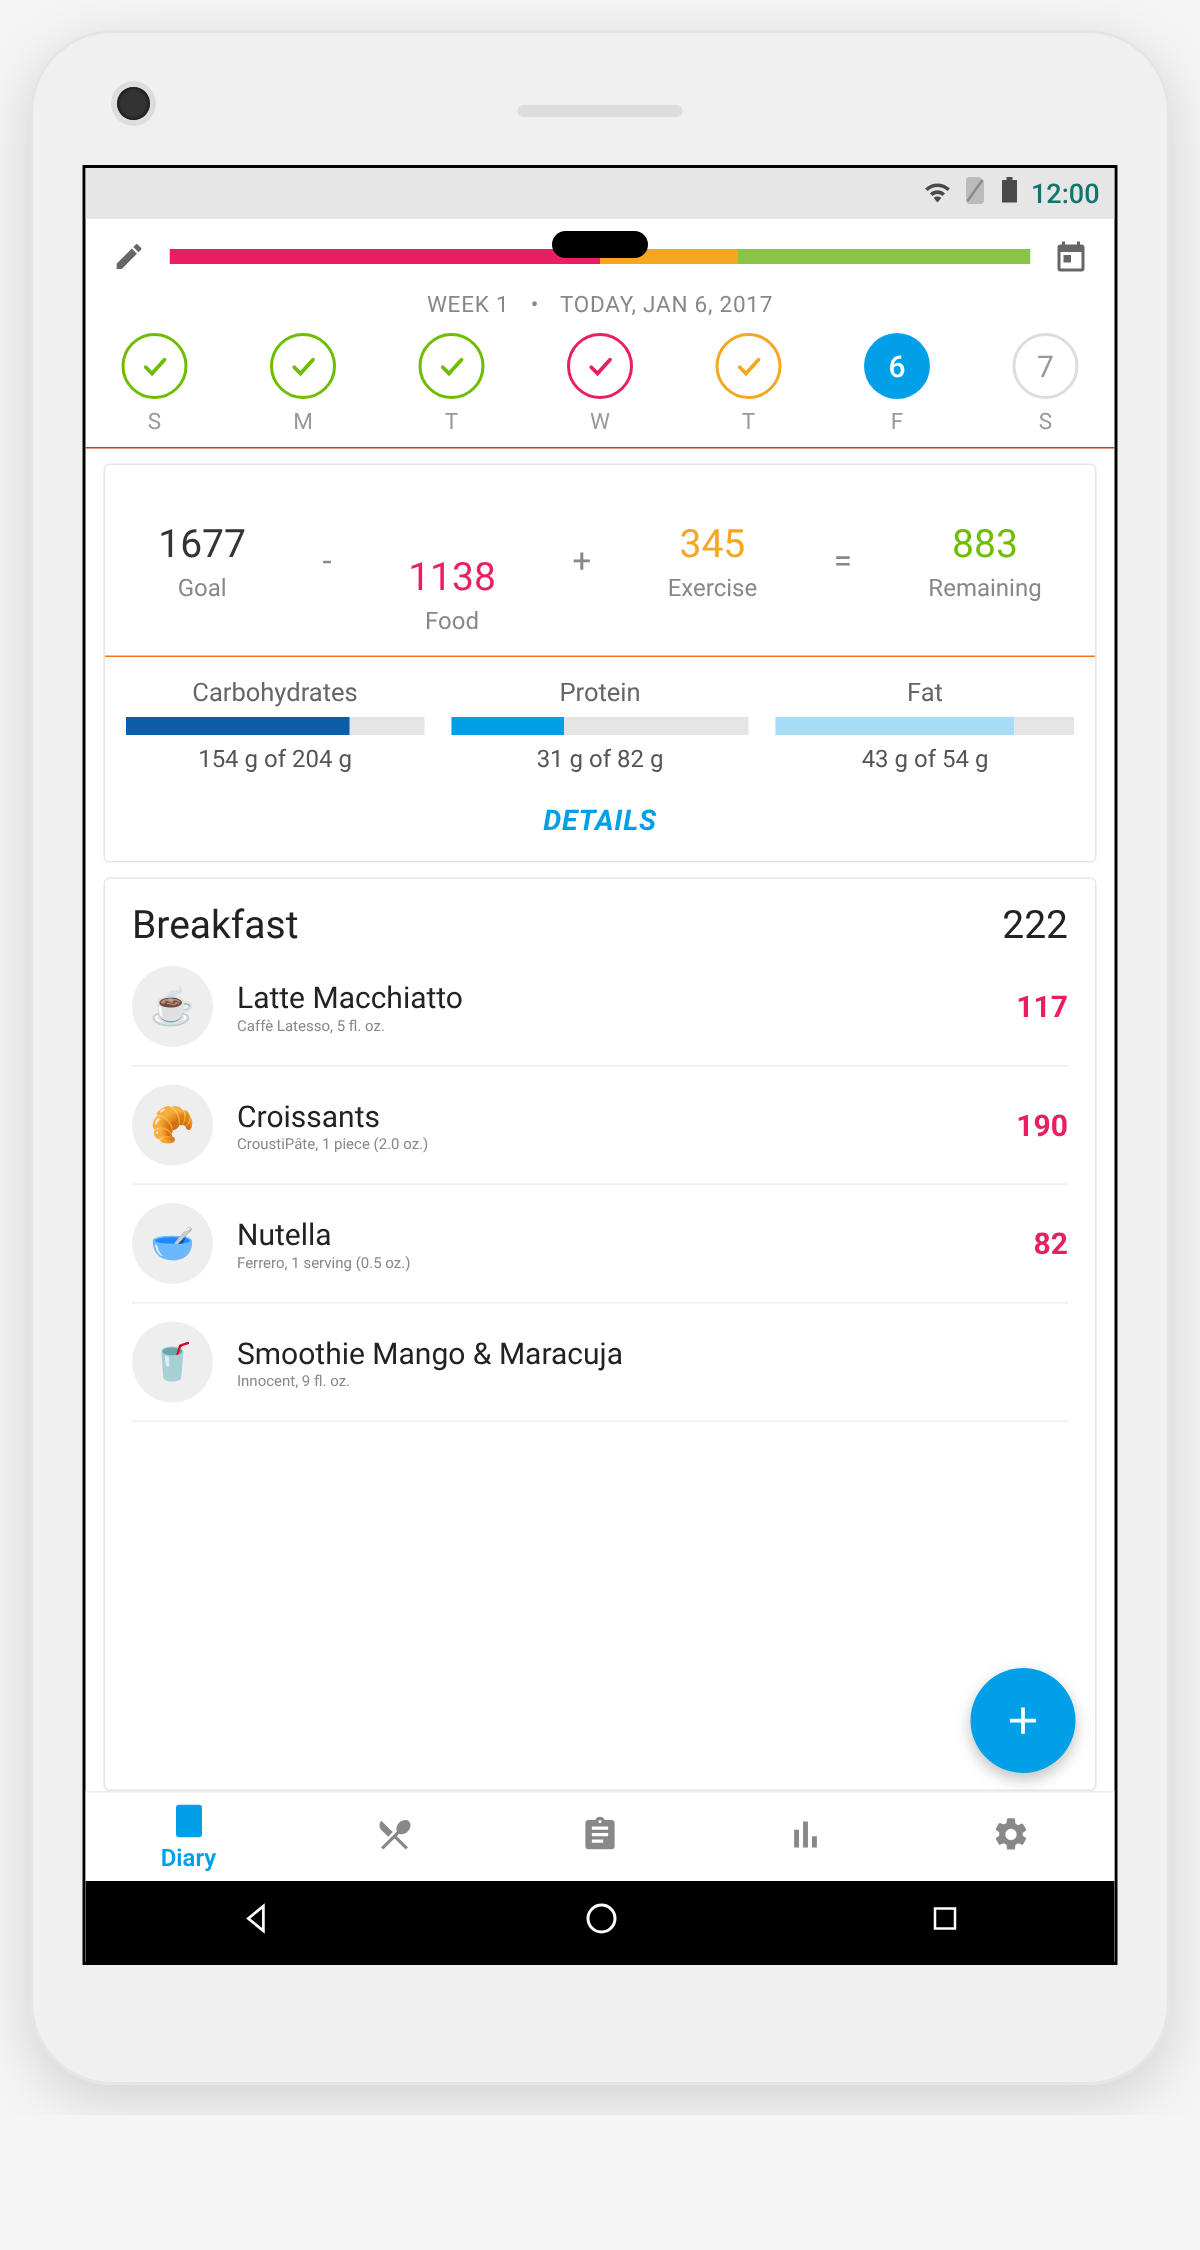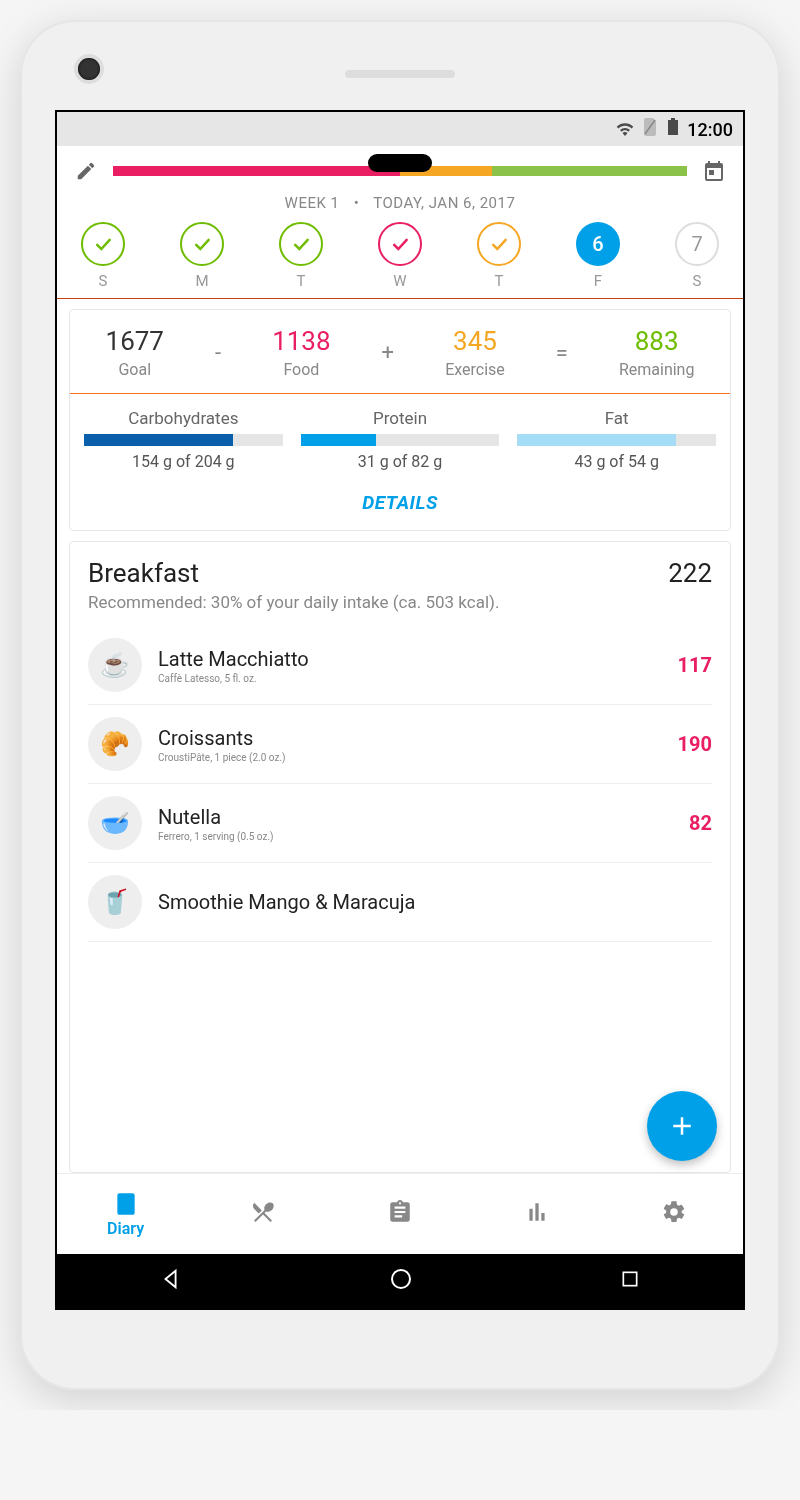--- a/index.html
+++ b/index.html
@@ -50,21 +50,21 @@
   height: 34px;
   background: #e6e6e6;
   display: flex;
   justify-content: flex-end;
   align-items: center;
   gap: 8px;
   padding: 0 10px;
   font-size: 18px;
   color: #4a4a4a;
 }
-.status-bar .time { font-weight: 500; color: #000000; }
+.status-bar .time { font-weight: 500; color: #0f766e; }
 
 .header {
   padding: 10px 14px 8px 14px;
   border-bottom: 1px solid #c2410c;
 }
 .header-top {
   display: flex;
   align-items: center;
   gap: 12px;
 }
@@ -118,21 +118,21 @@
   align-items: center;
   justify-content: space-around;
   padding: 16px 10px 14px 10px;
   border-bottom: 1px solid #f97316;
 }
 .cal-item { text-align:center; }
 .cal-val { font-size: 26px; font-weight: 400; }
 .cal-lbl { font-size: 16px; color:#888; margin-top:4px; }
 .op { font-size: 22px; color:#888; }
 .val-goal { color:#333; }
-.val-food { color:#e91e63; }
+.val-food { color:#e91e63;margin-top:44px; }
 .val-ex   { color:#f5a623; }
 .val-rem  { color:#6fbd00; }
 
 .macro-row { display:flex; padding: 14px 14px 6px 14px; gap: 18px; }
 .macro { flex:1; text-align:center; }
 .macro-name { font-size: 17px; color:#666; margin-bottom:6px; }
 .macro-bar { height: 12px; background:#e5e5e5; position:relative; }
 .macro-fill { height:100%; }
 .macro-val { font-size: 16px; color:#555; margin-top:6px; }
 .details-btn { text-align:center; color:#00a0e9; font-weight:700; letter-spacing:.5px; padding: 14px 0 16px 0; font-size:19px;font-style:italic; }
@@ -172,21 +172,21 @@
   position: absolute;
   width: 70px; height: 70px;
   background:#00a0e9;
   border-radius:50%;
   display:flex; align-items:center; justify-content:center;
   color:#fff; font-size:36px;
   box-shadow: 0 4px 10px rgba(0,0,0,.25);
 }
 
 .tabbar {
-  height: 81px;
+  height: 60px;
   display:flex;
   align-items:center;
   border-top: 1px solid #eee;
   background:#fff;
 }
 .tab { flex:1; display:flex; flex-direction:column; align-items:center; justify-content:center; color:#888; gap:2px; }
 .tab.active { color:#00a0e9; }
 .tab-label { font-size:16px; font-weight:600; }
 
 .android-nav {
@@ -353,21 +353,20 @@
             </div>
           </div>
         <div class="details-btn">DETAILS</div>
       </div>
 
       <div class="meal-card">
         <div class="meal-head">
           <div class="meal-title">Breakfast</div>
           <div class="meal-cal">222</div>
         </div>
-        <div class="meal-reco">Recommended: 30% of your daily intake (ca. 503 kcal).</div>
         <div id="food-list">
             <div class="food-row">
               <div class="food-img">☕</div>
               <div class="food-info">
                 <div class="food-name">Latte Macchiatto</div>
                 <div class="food-desc">Caffè Latesso, 5 fl. oz.</div>
               </div>
               <div class="food-cal">117</div>
             </div>
             <div class="food-row">
@@ -383,20 +382,21 @@
               <div class="food-info">
                 <div class="food-name">Nutella</div>
                 <div class="food-desc">Ferrero, 1 serving (0.5 oz.)</div>
               </div>
               <div class="food-cal">82</div>
             </div>
             <div class="food-row">
               <div class="food-img">🥤</div>
               <div class="food-info">
                 <div class="food-name">Smoothie Mango &amp; Maracuja</div>
+                <div class="food-desc">Innocent, 9 fl. oz.</div>
               </div>
               <div class="food-cal"></div>
             </div>
           </div>
       </div>
 
       <div class="fab" style="right:26px; bottom:12px;">
         <svg width="30" height="30" viewBox="0 0 24 24" fill="#fff">
             <path d="M19 13h-6v6h-2v-6H5v-2h6V5h2v6h6v2z"></path>
           </svg>

